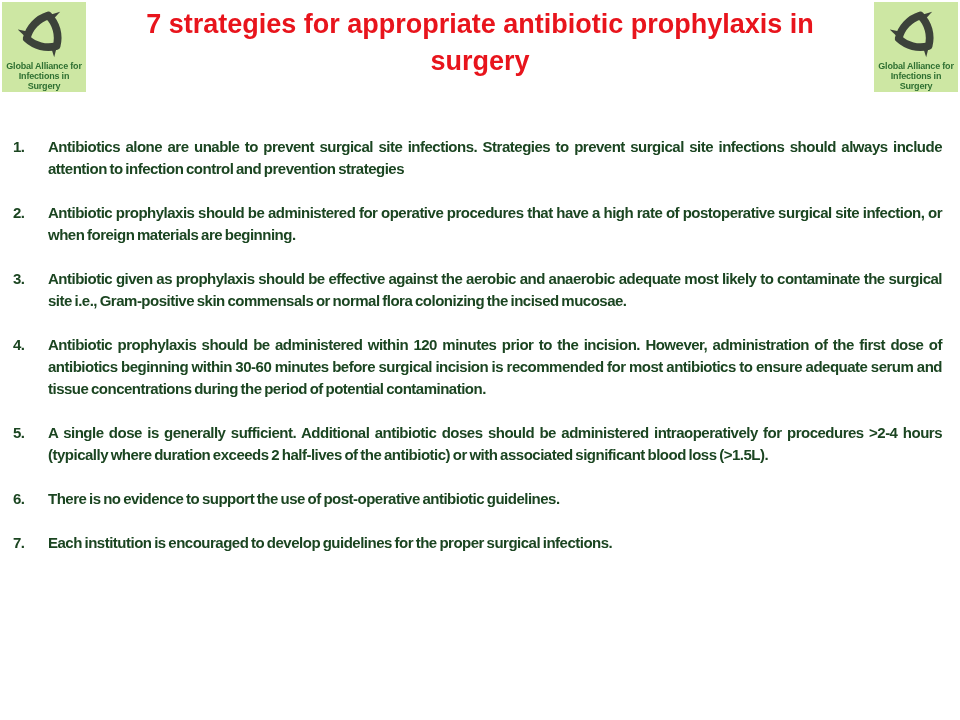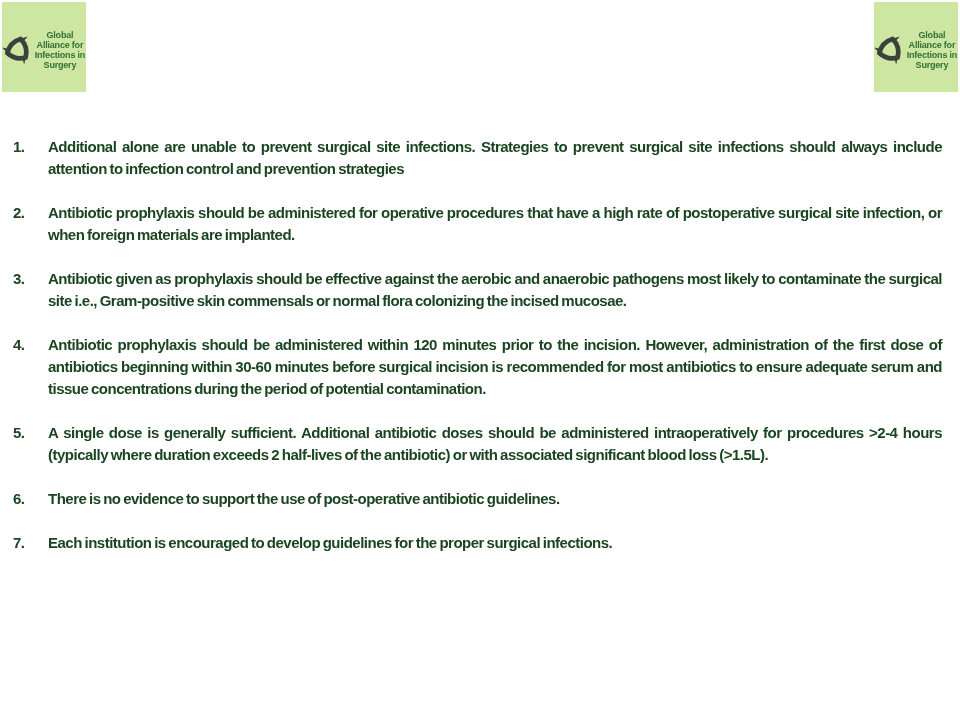--- a/index.html
+++ b/index.html
@@ -21,21 +21,21 @@
     width:960px;height:720px;
     background:#ffffff;
     overflow:hidden;
   }
   
   .logo{
     position:absolute;
     top:2px;
     width:84px;height:90px;
     background:var(--logo-bg);
-    display:flex;flex-direction:row;align-items:center;
+    display:flex;flex-direction:column;align-items:center;
     box-sizing:border-box;
     padding-top:3px;
   }
   .logo-left{left:2px;}
   .logo-right{right:2px;}
   .logo svg{width:52px;height:54px;display:block;}
   .logo-text{
     margin-top:2px;
     text-align:center;
     font-weight:bold;
@@ -107,33 +107,37 @@
         <path class="knot-tip" d="M33 10 L45 3 L39 14 Z" transform="rotate(120 32 33)"></path>
         <path class="knot-tip" d="M33 10 L45 3 L39 14 Z" transform="rotate(240 32 33)"></path>
       </g>
     </svg>
     <div class="logo-text">
       <span>Global Alliance for</span>
       <span>Infections in Surgery</span>
     </div>
   </div>
 
+  <h1 class="title">
+    <span>7 strategies for appropriate antibiotic prophylaxis in</span>
+    <span>surgery</span>
+  </h1>
 
   <ol class="strategies">
     <li class="item">
       <span class="num">1.</span>
-      <p class="txt">Additional alone are unable to prevent surgical site infections. Strategies to prevent surgical site infections should always include attention to infection control and prevention strategies</p>
+      <p class="txt">Antibiotics alone are unable to prevent surgical site infections. Strategies to prevent surgical site infections should always include attention to infection control and prevention strategies</p>
     </li>
     <li class="item">
       <span class="num">2.</span>
-      <p class="txt">Antibiotic prophylaxis should be administered for operative procedures that have a high rate of postoperative surgical site infection, or when foreign materials are implanted.</p>
+      <p class="txt">Antibiotic prophylaxis should be administered for operative procedures that have a high rate of postoperative surgical site infection, or when foreign materials are beginning.</p>
     </li>
     <li class="item">
       <span class="num">3.</span>
-      <p class="txt">Antibiotic given as prophylaxis should be effective against the aerobic and anaerobic pathogens most likely to contaminate the surgical site i.e., Gram-positive skin commensals or normal flora colonizing the incised mucosae.</p>
+      <p class="txt">Antibiotic given as prophylaxis should be effective against the aerobic and anaerobic adequate most likely to contaminate the surgical site i.e., Gram-positive skin commensals or normal flora colonizing the incised mucosae.</p>
     </li>
     <li class="item">
       <span class="num">4.</span>
       <p class="txt">Antibiotic prophylaxis should be administered within 120 minutes prior to the incision. However, administration of the first dose of antibiotics beginning within 30-60 minutes before surgical incision is recommended for most antibiotics to ensure adequate serum and tissue concentrations during the period of potential contamination.</p>
     </li>
     <li class="item">
       <span class="num">5.</span>
       <p class="txt">A single dose is generally sufficient. Additional antibiotic doses should be administered intraoperatively for procedures &gt;2-4 hours (typically where duration exceeds 2 half-lives of the antibiotic) or with associated significant blood loss (&gt;1.5L).</p>
     </li>
     <li class="item">

